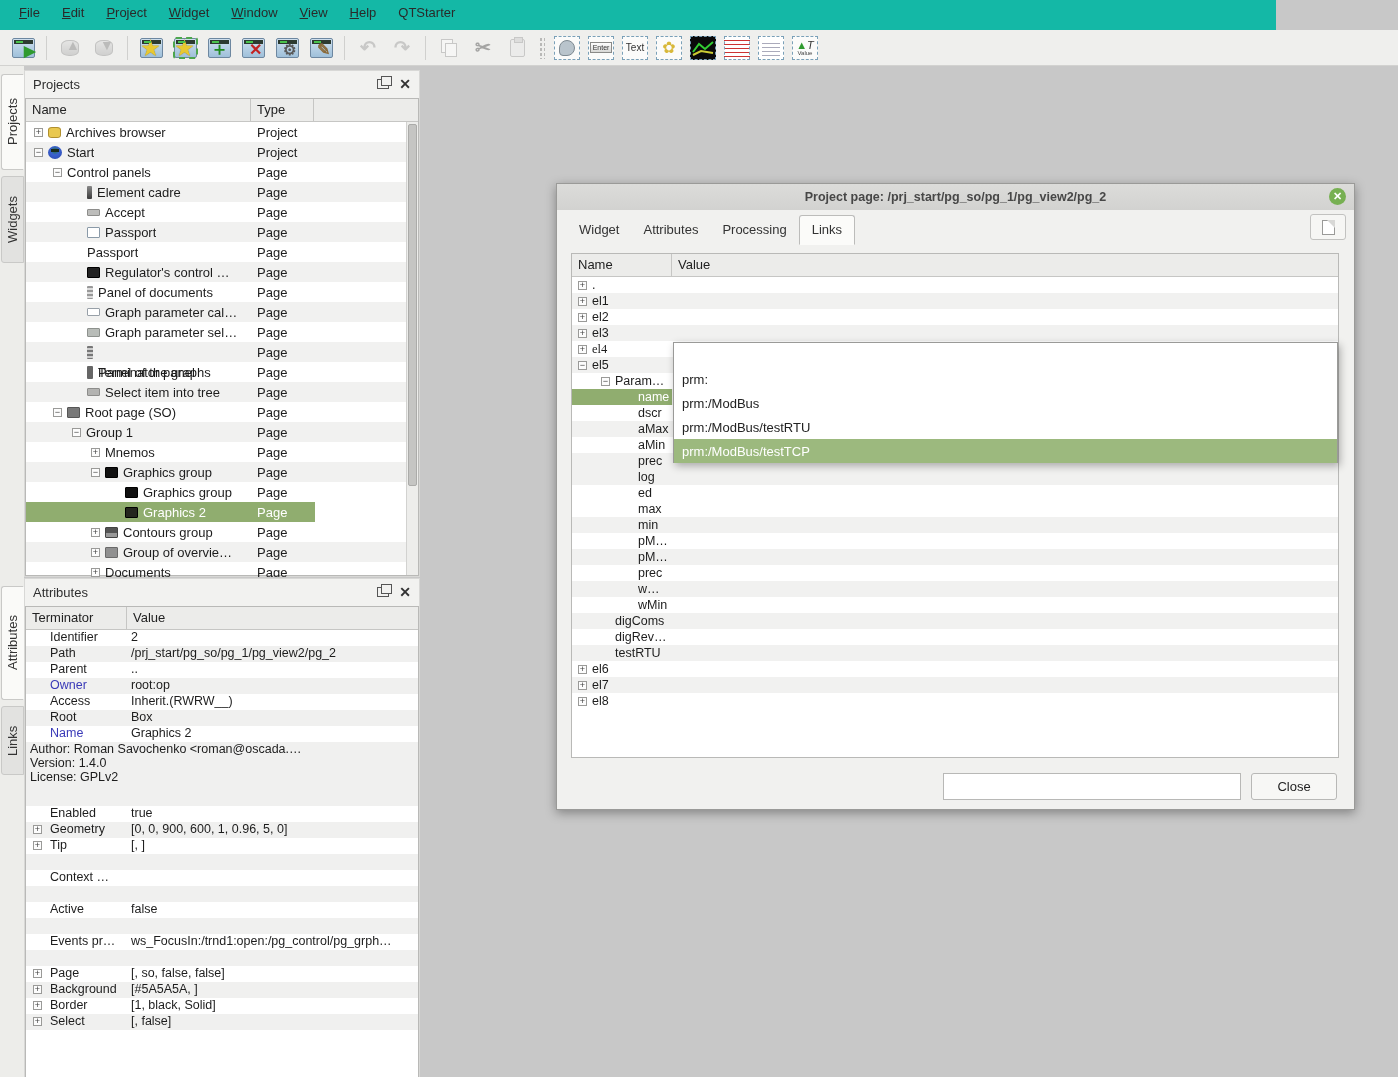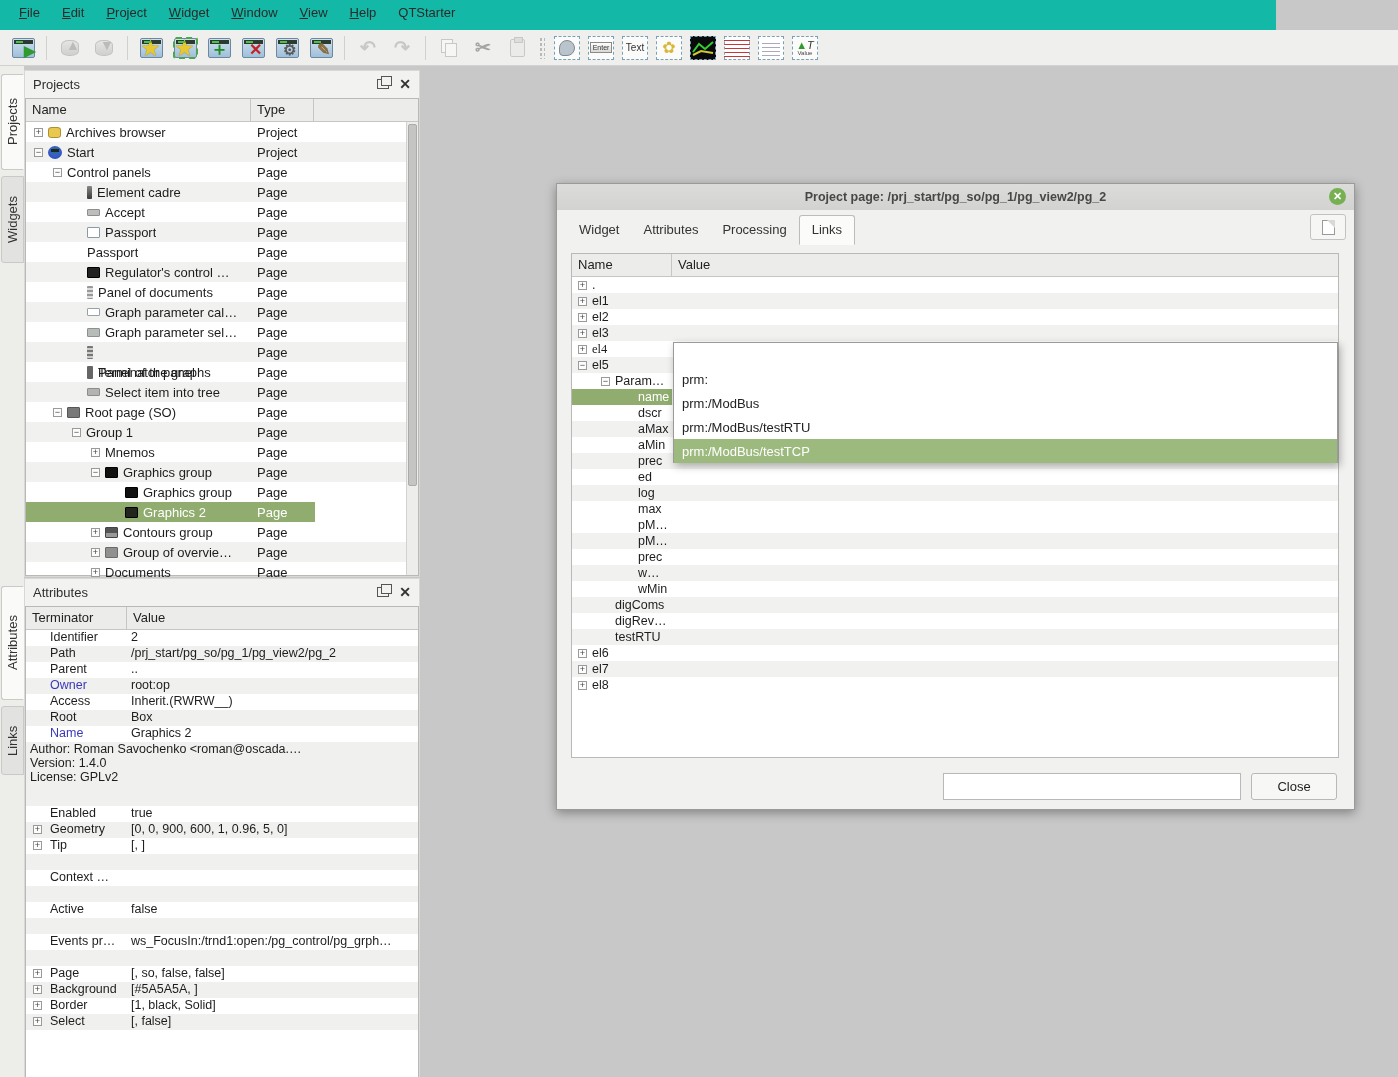--- a/index.html
+++ b/index.html
@@ -611,34 +611,39 @@
         <div class="trow">
           <span style="width: 52px; flex: 0 0 auto;"></span>
           <span style="width: 14px; flex: 0 0 auto;"></span>
           <span style="position: relative;">aMin</span>
         </div>
         <div class="trow shade">
           <span style="width: 52px; flex: 0 0 auto;"></span>
           <span style="width: 14px; flex: 0 0 auto;"></span>
           <span style="position: relative;">prec</span>
         </div>
+        <div class="trow shade">
+          <span style="width: 52px; flex: 0 0 auto;"></span>
+          <span style="width: 14px; flex: 0 0 auto;"></span>
+          <span style="position: relative;">log</span>
+        </div>
         <div class="trow">
           <span style="width: 52px; flex: 0 0 auto;"></span>
           <span style="width: 14px; flex: 0 0 auto;"></span>
           <span style="position: relative;">ed</span>
         </div>
-        <div class="trow shade">
-          <span style="width: 52px; flex: 0 0 auto;"></span>
-          <span style="width: 14px; flex: 0 0 auto;"></span>
-          <span style="position: relative;">log</span>
-        </div>
         <div class="trow">
           <span style="width: 52px; flex: 0 0 auto;"></span>
           <span style="width: 14px; flex: 0 0 auto;"></span>
           <span style="position: relative;">max</span>
+        </div>
+        <div class="trow shade">
+          <span style="width: 52px; flex: 0 0 auto;"></span>
+          <span style="width: 14px; flex: 0 0 auto;"></span>
+          <span style="position: relative;">min</span>
         </div>
         <div class="trow">
           <span style="width: 52px; flex: 0 0 auto;"></span>
           <span style="width: 14px; flex: 0 0 auto;"></span>
           <span style="position: relative;">pM…</span>
         </div>
         <div class="trow shade">
           <span style="width: 52px; flex: 0 0 auto;"></span>
           <span style="width: 14px; flex: 0 0 auto;"></span>
           <span style="position: relative;">pM…</span>

